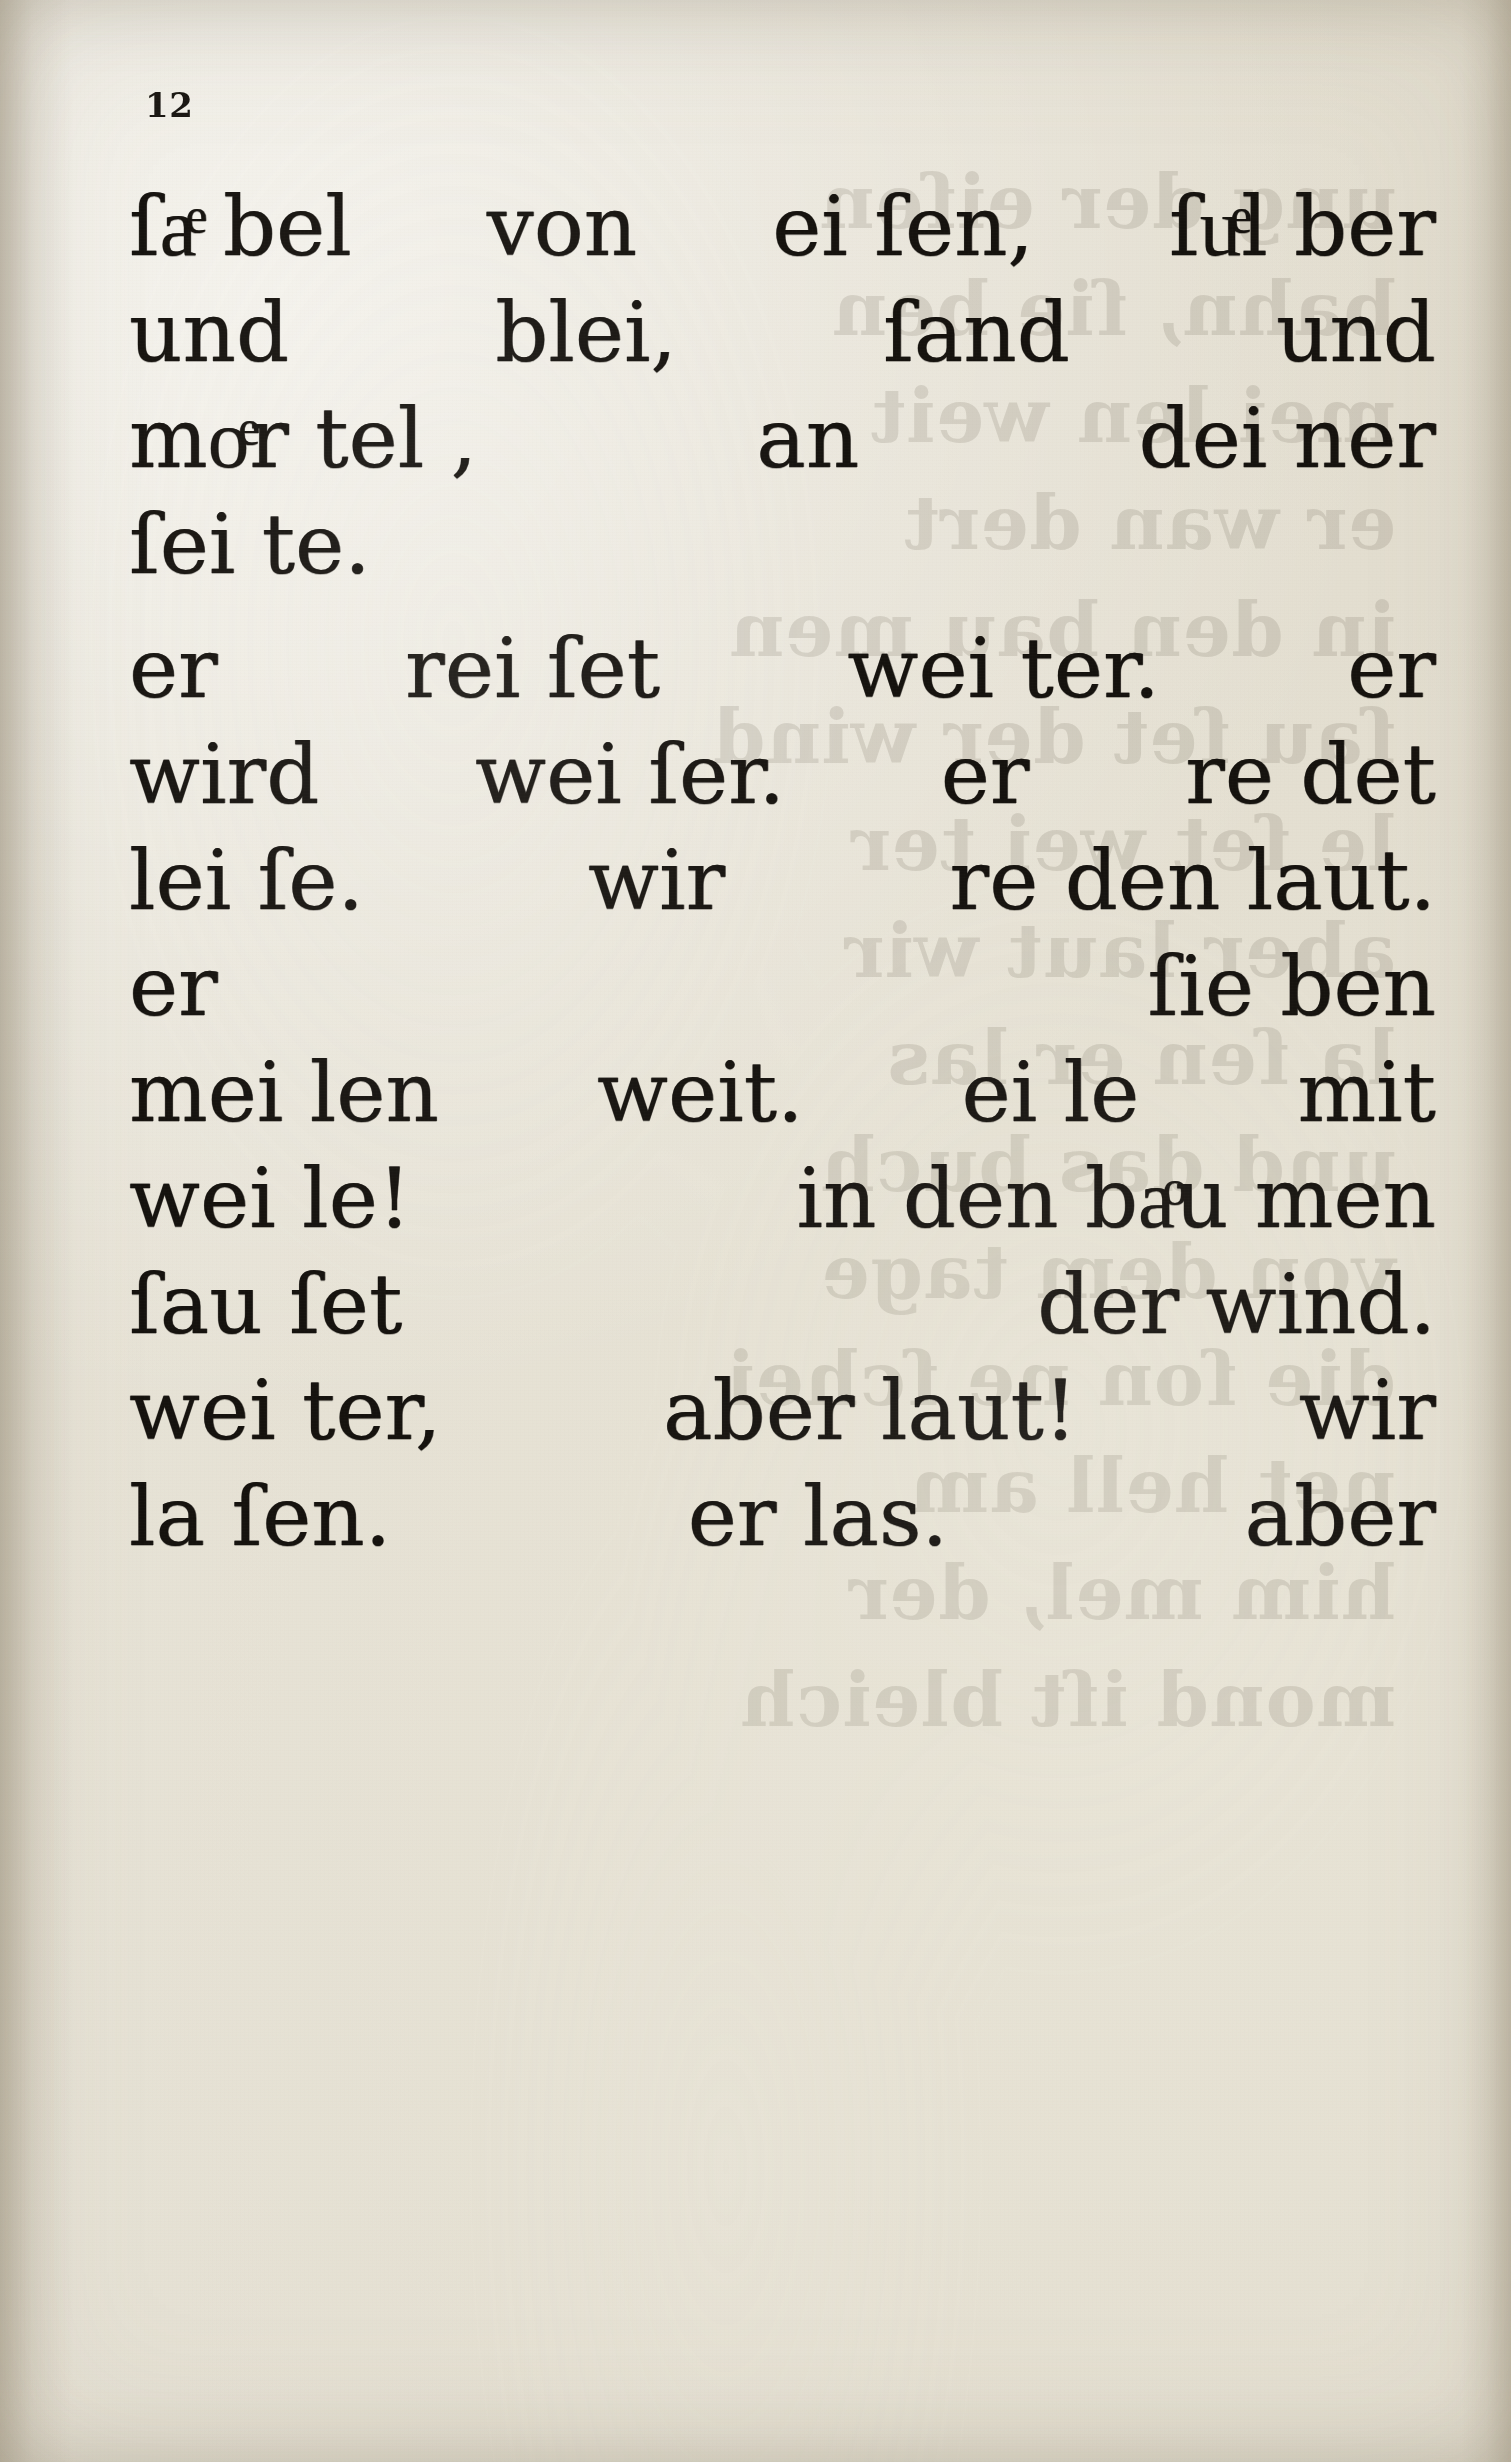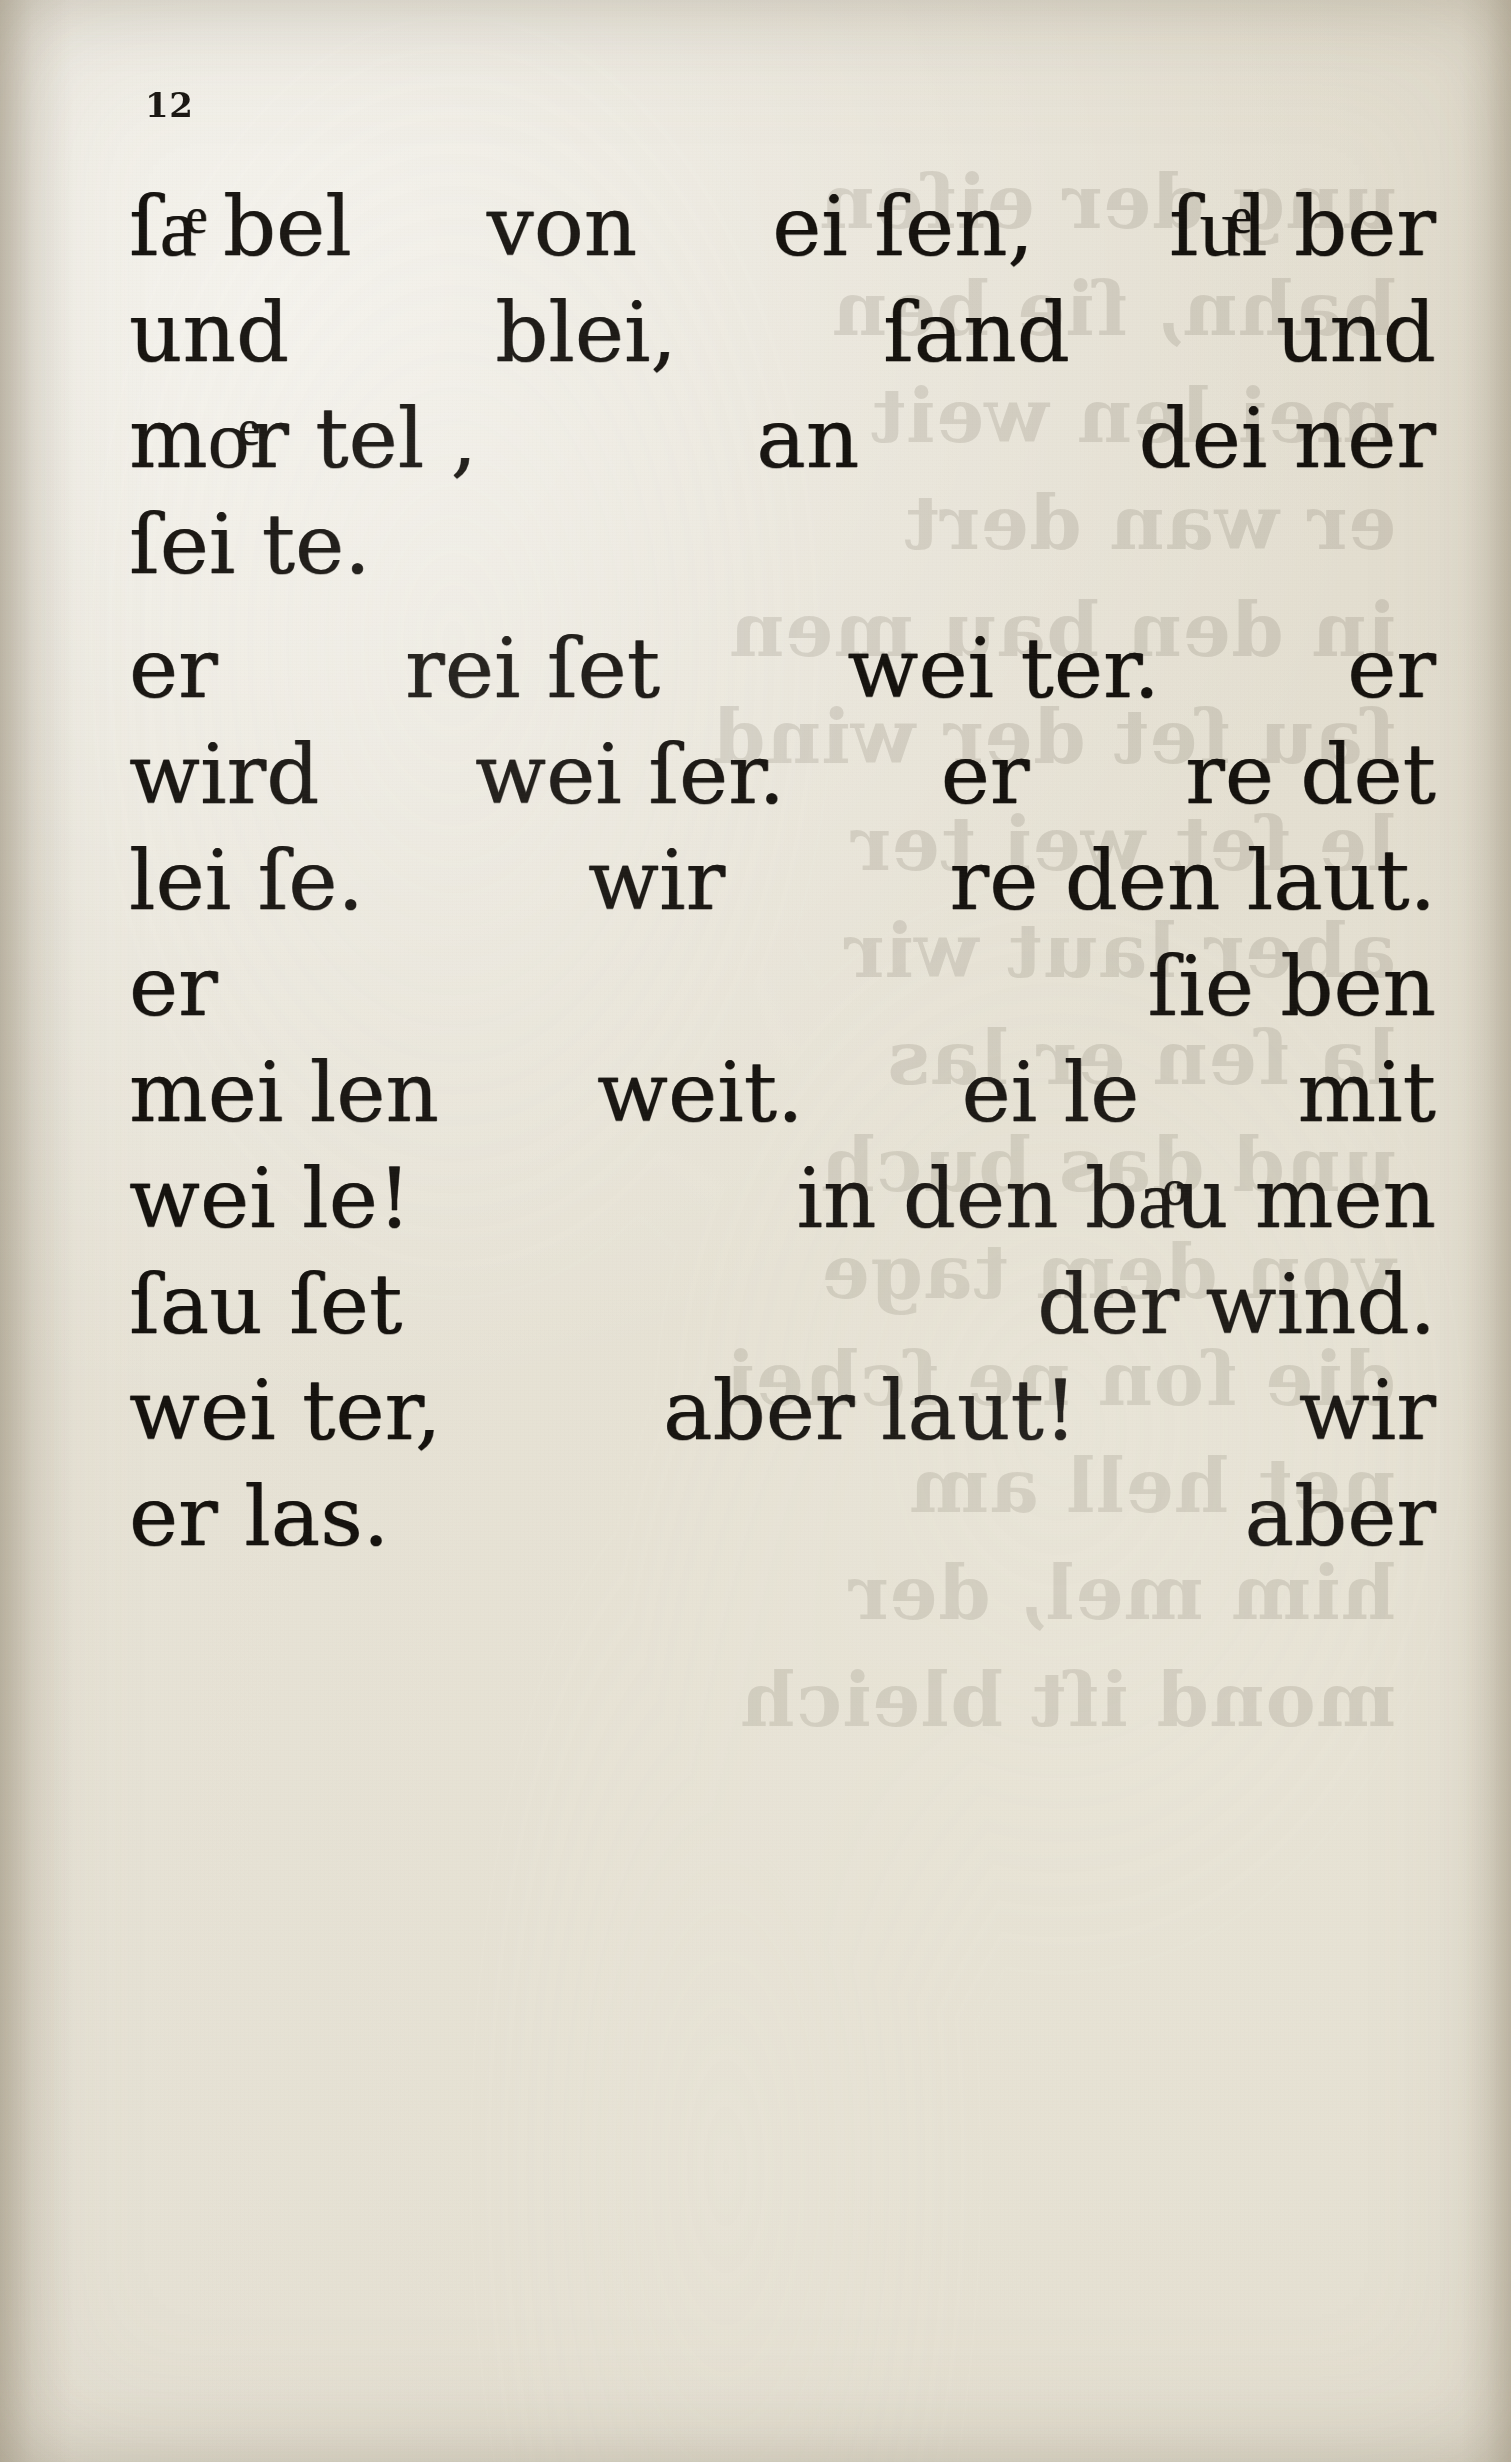--- a/index.html
+++ b/index.html
@@ -218,20 +218,21 @@
     <div class="line justify">
       <span>ſau ſet</span>
       <span>der wind.</span>
     </div>
     <div class="line justify">
       <span>wei ter,</span>
       <span>aber laut!</span>
       <span>wir</span>
     </div>
     <div class="line justify">
+      <span>la ſen.</span>
       <span>er las.</span>
       <span>aber</span>
     </div>
 
   </div>
 
   <div id="inkwear"></div>
   <div id="grain"></div>
   <div id="gutter"></div>
   <div id="gutter-right"></div>

